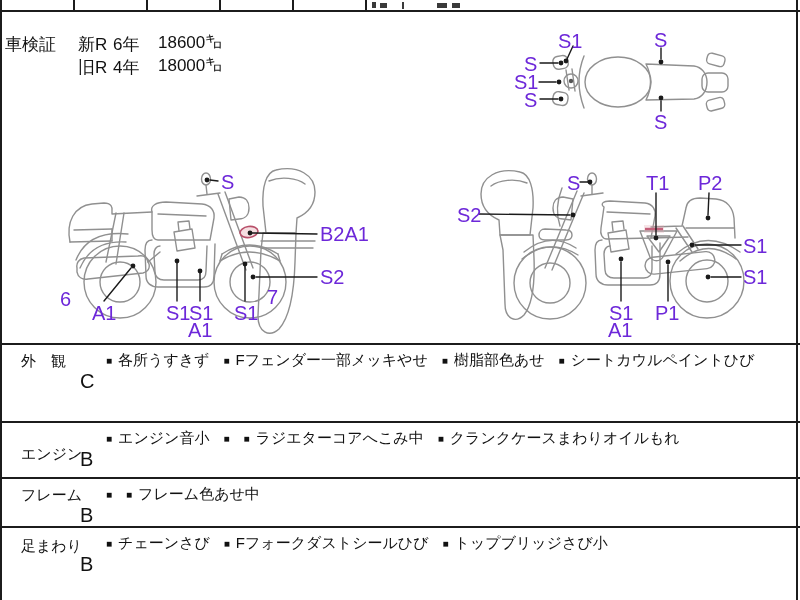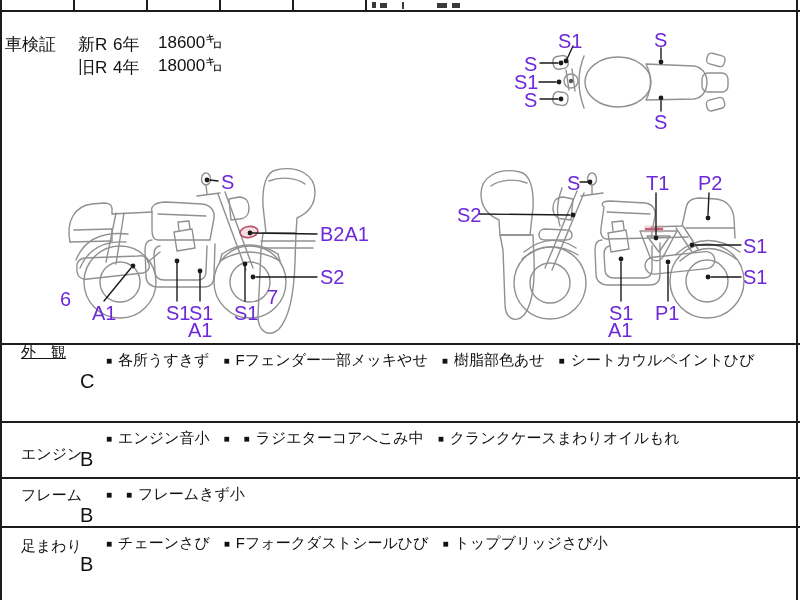--- a/index.html
+++ b/index.html
@@ -227,21 +227,21 @@
       <div class="dlabel" style="left: 655px; top: 303px;">P1</div>
     </div>
 
   <div class="hline" style="left:0;top:343px;width:800px;height:2px;"></div>
   <div class="hline" style="left:0;top:421px;width:800px;height:2px;"></div>
   <div class="hline" style="left:0;top:477px;width:800px;height:2px;"></div>
   <div class="hline" style="left:0;top:526px;width:800px;height:2px;"></div>
 
   <div id="sections">
       <div class="srow" style="top: 343px;">
-        <div class="sname" style="top: 0; text-decoration: underline;">外　観</div>
+        <div class="sname" style="top: 9px;">外　観</div>
         <div class="sgrade" style="top: 27px;">C</div>
         <div class="items" style="top: 8px;">
           <div class="item">
             <span class="bullet">■</span>
             <span>各所うすきず</span>
           </div>
           <div class="item">
             <span class="bullet">■</span>
             <span>Fフェンダー一部メッキやせ</span>
           </div>
@@ -278,21 +278,21 @@
       </div>
       <div class="srow" style="top: 477px;">
         <div class="sname" style="top: 9px;">フレーム</div>
         <div class="sgrade" style="top: 27px;">B</div>
         <div class="items" style="top: 8px;">
           <div class="item">
             <span class="bullet">■</span>
           </div>
           <div class="item">
             <span class="bullet">■</span>
-            <span>フレームきず小</span>
+            <span>フレーム色あせ中</span>
           </div>
         </div>
       </div>
       <div class="srow" style="top: 526px;">
         <div class="sname" style="top: 11px;">足まわり</div>
         <div class="sgrade" style="top: 27px;">B</div>
         <div class="items" style="top: 8px;">
           <div class="item">
             <span class="bullet">■</span>
             <span>チェーンさび</span>

